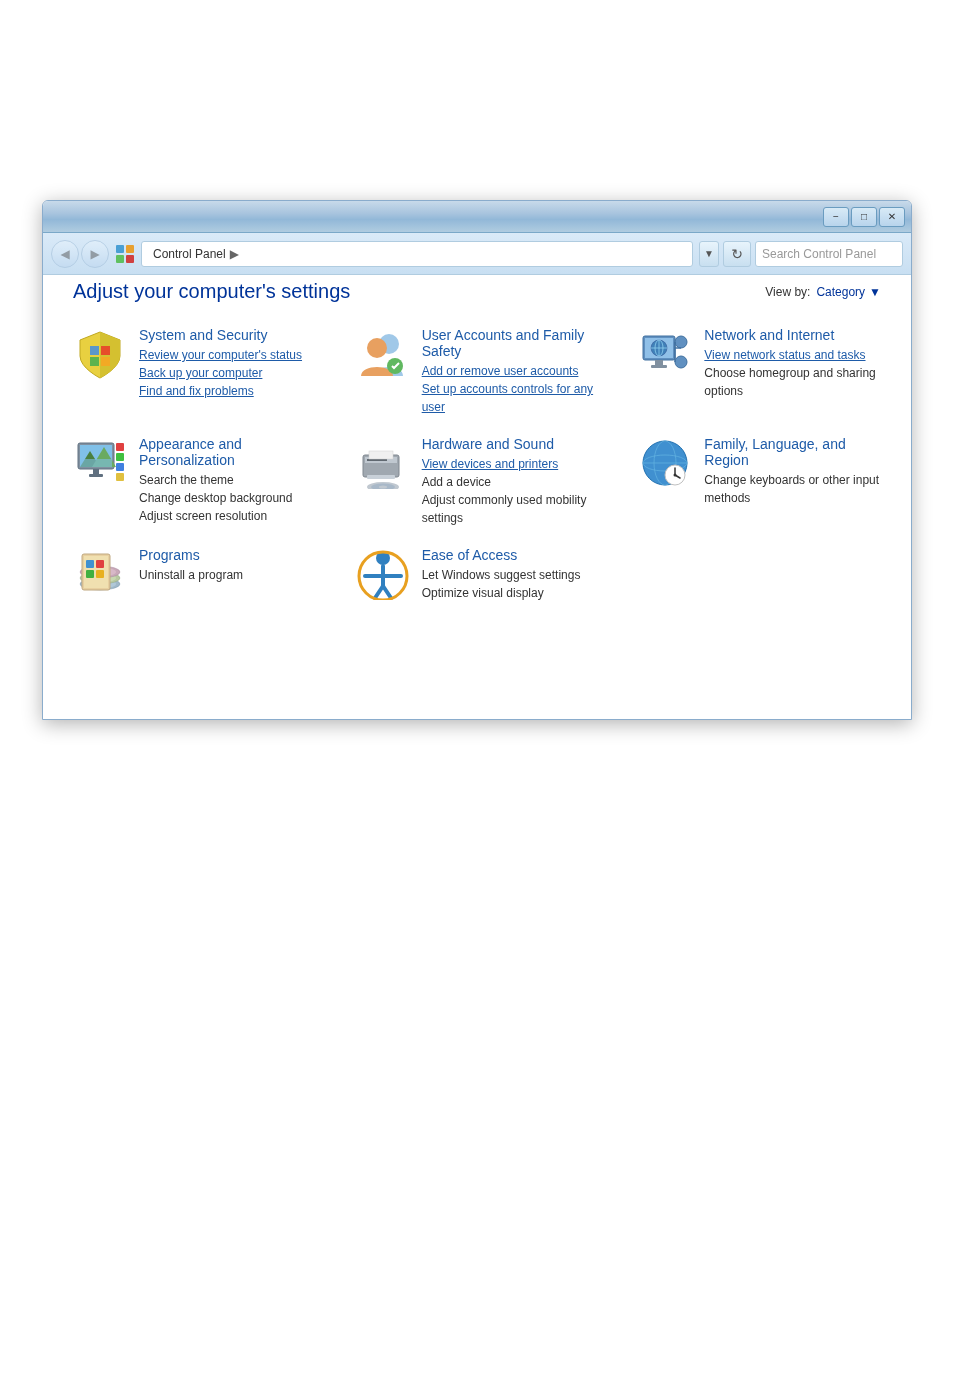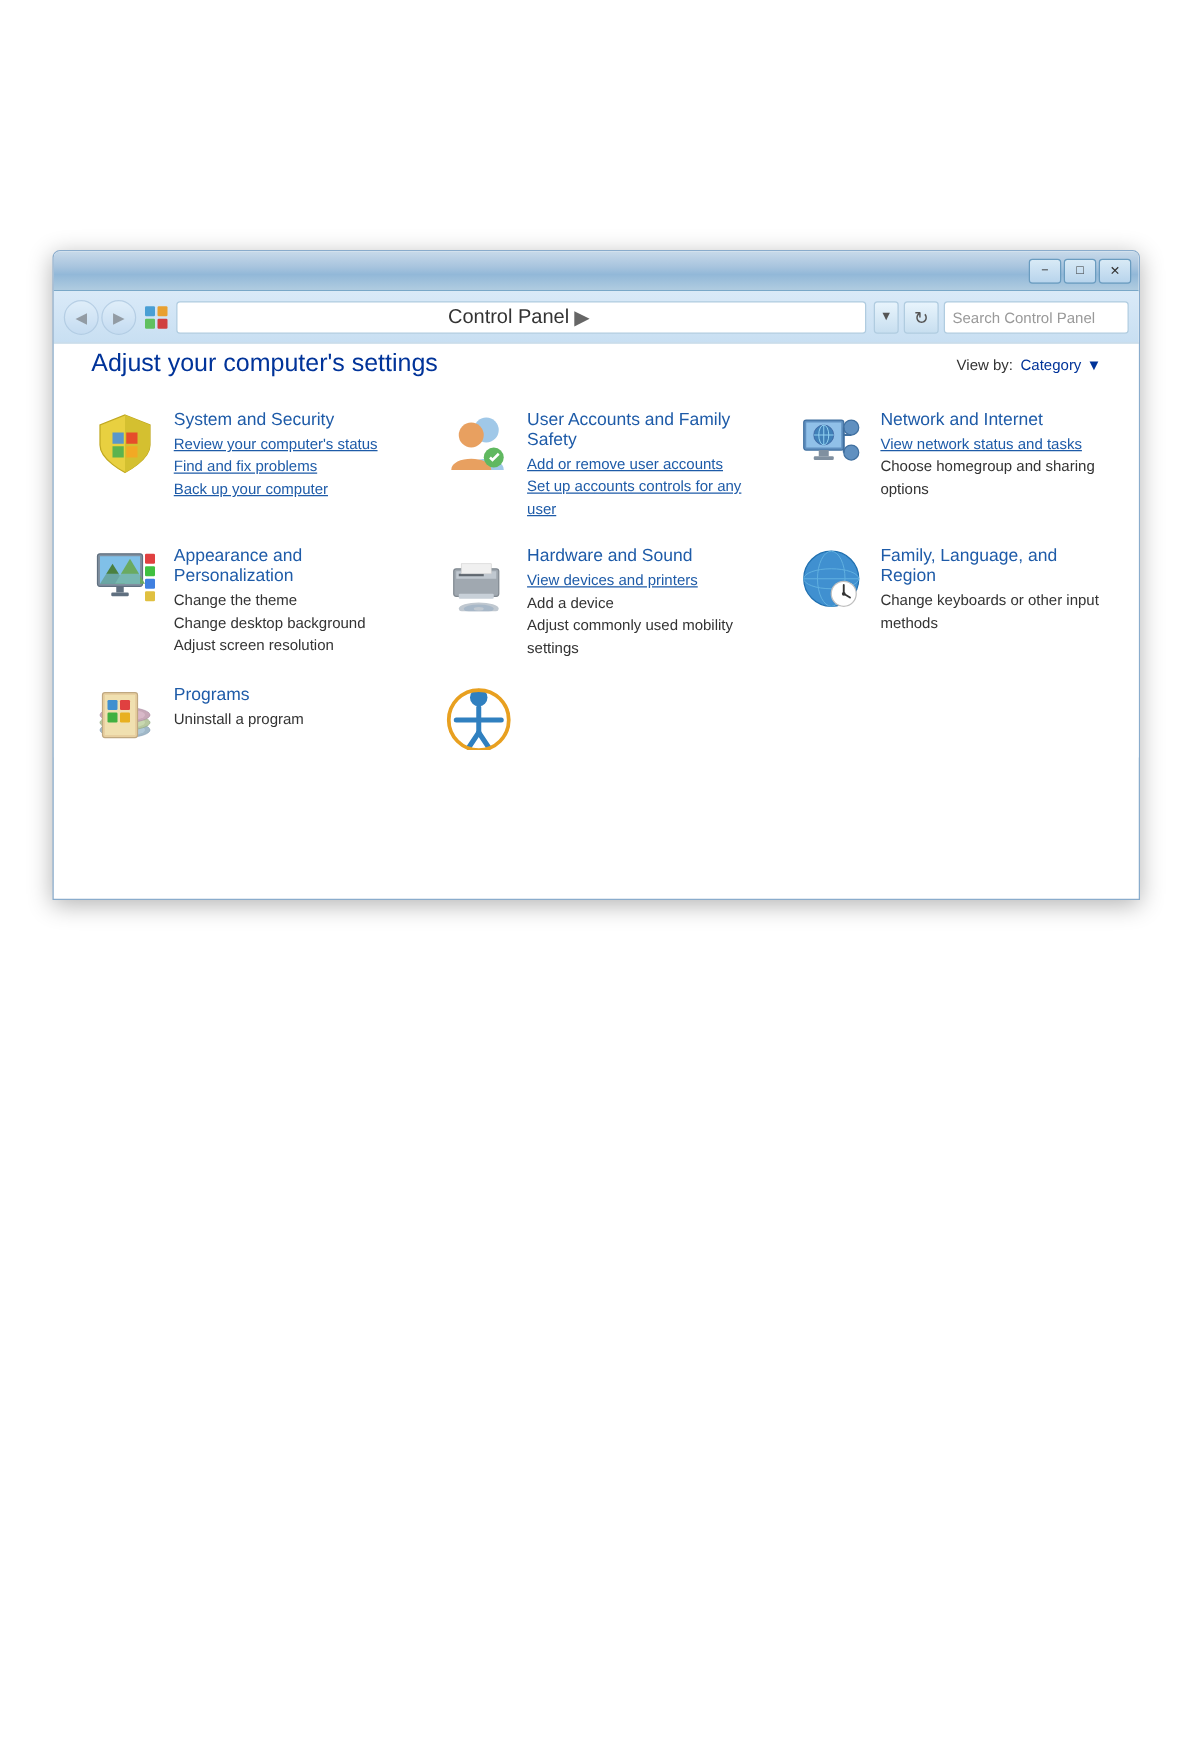--- a/index.html
+++ b/index.html
@@ -97,24 +97,23 @@
     }
 
     .breadcrumb {
       display: flex;
       align-items: center;
       flex: 1;
       background: #fff;
       border: 1px solid #b0cce0;
       border-radius: 3px;
       height: 26px;
-      padding: 0 23px;
-      font-size: 16px;
+      padding: 0 11px;
+      font-size: 12px;
       color: #333;
-      justify-content: center;
     }
 
     .breadcrumb-arrow {
       color: #666;
       margin: 0 4px;
     }
 
     .nav-right {
       display: flex;
       align-items: center;
@@ -314,22 +313,22 @@
 
               <rect x="16" y="18" width="9" height="9" fill="#4a90d9" opacity="0.9"></rect>
               <rect x="27" y="18" width="9" height="9" fill="#e8402a" opacity="0.9"></rect>
               <rect x="16" y="29" width="9" height="9" fill="#4caf50" opacity="0.9"></rect>
               <rect x="27" y="29" width="9" height="9" fill="#f5a623" opacity="0.9"></rect>
             </svg>
           </div>
           <div class="category-text">
             <div class="category-title">System and Security</div>
             <span class="category-link">Review your computer's status</span>
+            <span class="category-link">Back up your computer</span>
             <span class="category-link">Find and fix problems</span>
-            <span class="category-link">Back up your computer</span>
           </div>
         </div>
 
         <div class="category-item">
           <div class="category-icon">
             <svg width="52" height="52" viewBox="0 0 52 52">
 
               <circle cx="32" cy="16" r="10" fill="#a0c8e8"></circle>
               <path d="M18 48 C18 36 46 36 46 48" fill="#a0c8e8"></path>
 
@@ -392,21 +391,21 @@
               <rect x="15" y="37" width="14" height="3" rx="1" fill="#607080"></rect>
 
               <rect x="42" y="6" width="8" height="8" fill="#e04040" rx="1"></rect>
               <rect x="42" y="16" width="8" height="8" fill="#40c040" rx="1"></rect>
               <rect x="42" y="26" width="8" height="8" fill="#4080e0" rx="1"></rect>
               <rect x="42" y="36" width="8" height="8" fill="#e0c040" rx="1"></rect>
             </svg>
           </div>
           <div class="category-text">
             <div class="category-title">Appearance and Personalization</div>
-            <span class="category-text-static">Change the theme</span>
+            <span class="category-text-static">Search the theme</span>
             <span class="category-text-static">Change desktop background</span>
             <span class="category-text-static">Adjust screen resolution</span>
           </div>
         </div>
 
         <div class="category-item">
           <div class="category-icon">
             <svg width="52" height="52" viewBox="0 0 52 52">
 
               <rect x="6" y="18" width="36" height="22" rx="2" fill="#a0a8b0" stroke="#808890" stroke-width="1"></rect>
@@ -490,19 +489,24 @@
 
               <line x1="8" y1="28" x2="44" y2="28" stroke="#3080c0" stroke-width="4" stroke-linecap="round"></line>
               <line x1="26" y1="18" x2="26" y2="38" stroke="#3080c0" stroke-width="4" stroke-linecap="round"></line>
 
               <line x1="26" y1="38" x2="18" y2="50" stroke="#3080c0" stroke-width="4" stroke-linecap="round"></line>
               <line x1="26" y1="38" x2="34" y2="50" stroke="#3080c0" stroke-width="4" stroke-linecap="round"></line>
 
               <circle cx="26" cy="28" r="24" fill="none" stroke="#e8a020" stroke-width="3"></circle>
             </svg>
           </div>
+          <div class="category-text">
+            <div class="category-title">Ease of Access</div>
+            <span class="category-text-static">Let Windows suggest settings</span>
+            <span class="category-text-static">Optimize visual display</span>
+          </div>
         </div>
 
       </div>
     </div>
 
   </div>
 </div>
 
 </body></html>

